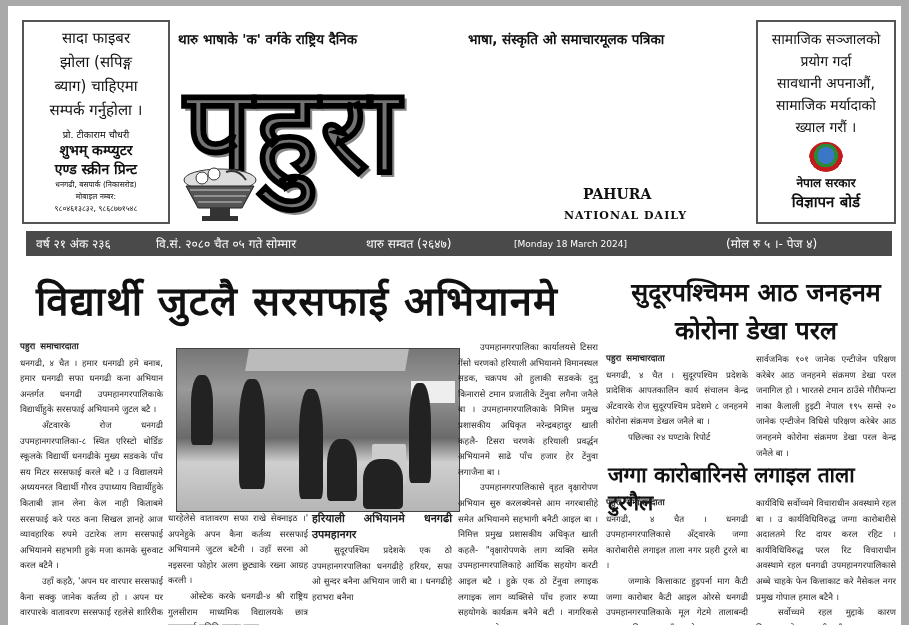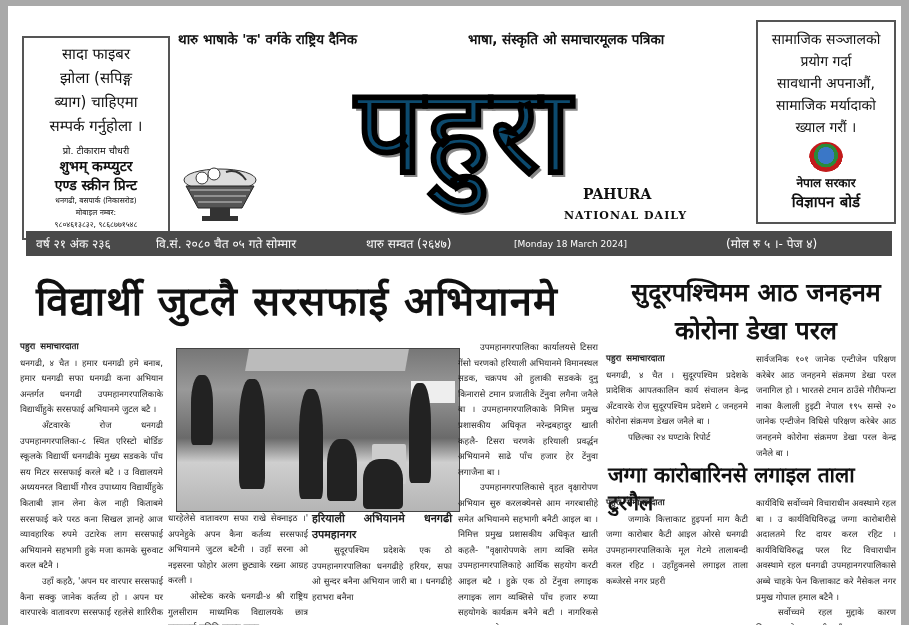--- a/index.html
+++ b/index.html
@@ -1,32 +1,32 @@
 <!DOCTYPE html>
 <html><head>
 <meta charset="utf-8">
 <style>
   html,body{margin:0;padding:0;}
   body{width:909px;height:625px;overflow:hidden;background:#a9a9a9;font-family:"DejaVu Sans",sans-serif;color:#111;position:relative;}
   .page{position:absolute;left:8px;top:6px;width:893px;height:619px;background:#fff;}
   
-  .ad-left{position:absolute;left:14px;top:14px;width:148px;height:204px;border:2px solid #555;box-sizing:border-box;text-align:center;padding:4px 4px;margin-top:16px;}
+  .ad-left{position:absolute;left:14px;top:14px;width:148px;height:204px;border:2px solid #555;box-sizing:border-box;text-align:center;padding:4px 4px;}
   .ad-left .big{font-size:15px;line-height:24px;font-weight:normal;color:#111;}
   .ad-left .prop{font-size:9.5px;margin-top:6px;}
   .ad-left .biz{font-size:14px;font-weight:bold;line-height:19px;}
   .ad-left .small{font-size:7.5px;line-height:12px;}
   .ad-right{position:absolute;left:748px;top:14px;width:140px;height:204px;border:2px solid #555;box-sizing:border-box;text-align:center;padding:6px 3px;}
   .ad-right .msg{font-size:14px;line-height:22px;}
   .emblem{width:34px;height:30px;margin:4px auto 2px;border-radius:50%;background:radial-gradient(circle at 50% 45%,#3a77c7 0 35%,#2a8a3a 36% 50%,#c21b1b 51% 70%,#fff 71%);}
   .ad-right .gov{font-size:12px;font-weight:bold;}
   .ad-right .board{font-size:15px;font-weight:bold;}
   
   .tag{position:absolute;top:24px;font-size:13.5px;font-weight:bold;color:#111;}
   .logo{position:absolute;left:176px;top:56px;width:560px;height:120px;}
-  .logo-text{position:absolute;left:0;top:-18px;width:560px;text-align:center;font-family:Liberation Mono, monospace;font-size:120px;font-weight:bold;color:#0c4a6e;letter-spacing:2px;
+  .logo-text{position:absolute;left:0;top:-18px;width:560px;text-align:left;font-family:Liberation Mono, monospace;font-size:120px;font-weight:bold;color:#737373;letter-spacing:2px;
     text-shadow:3px 3px 0 #888;-webkit-text-stroke:2px #000;}
   .basket{position:absolute;left:168px;top:160px;width:88px;height:58px;}
   .pahura{position:absolute;left:575px;top:180px;font-family:"DejaVu Serif",serif;font-weight:bold;font-size:14px;}
   .natdaily{position:absolute;left:556px;top:203px;font-family:"DejaVu Serif",serif;font-weight:bold;font-size:11px;letter-spacing:1px;}
   
   .infobar{position:absolute;left:18px;top:225px;width:866px;height:25px;background:#4a4a4a;color:#fff;font-size:12px;display:flex;align-items:center;}
   .infobar span{position:absolute;white-space:nowrap;}
   
   .hl-main{position:absolute;left:28px;top:266px;font-size:40px;font-weight:bold;letter-spacing:1px;}
   .hl-right{position:absolute;left:600px;top:268px;width:296px;text-align:center;font-size:25px;line-height:38px;font-weight:bold;}
@@ -144,20 +144,21 @@
     <div>धनगढी, ४ चैत । सुदूरपश्चिम प्रदेशके प्रादेशिक आपतकालिन कार्य संचालन केन्द्र अँटवारके रोज सुदूरपश्चिम प्रदेशमे ८ जनहनमे कोरोना संक्रमण डेखल जनैले बा ।</div>
     <div class="ind">पछिल्का २४ घण्टाके रिपोर्ट</div>
   </div>
   <div class="col" style="left:748px;top:346px;width:140px">
     <div>सार्वजनिक १०१ जानेक एन्टीजेन परिक्षण करेबेर आठ जनहनमे संक्रमण डेखा परल जनागिल हो । भारतसे टमान ठाउँसे गौरीफन्टा नाका कैलाली हुइटी नेपाल १९५ सम्से २० जानेक एन्टीजेन विधिसे परिक्षण करेबेर आठ जनहनमे कोरोना संक्रमण डेखा परल केन्द्र जनैले बा ।</div>
   </div>
 
   <div class="hl-right2">जग्गा कारोबारिनसे लगाइल ताला टुरगैल</div>
   <div class="col" style="left:598px;top:490px;width:142px">
     <div class="by">पहुरा समाचारदाता</div>
+    <div>धनगढी, ४ चैत । धनगढी उपमहानगरपालिकासे अँट्वारके जग्गा कारोबारीसे लगाइल ताला नगर प्रहरी टुरले बा ।</div>
     <div class="ind">जग्गाके कित्ताकाट हुइपर्ना माग कैटी जग्गा कारोबार कैटी आइल ओरसे धनगढी उपमहानगरपालिकाके मूल गेटमे तालाबन्दी करल रहिट । उहाँहुकनसे लगाइल ताला कब्जेरसे नगर प्रहरी</div>
   </div>
   <div class="col" style="left:748px;top:490px;width:140px">
     <div>कार्यविधि सर्वोच्चमे विचाराधीन अवस्थामे रहल बा । उ कार्यविधिविरुद्ध जग्गा कारोबारीसे अदालतमे रिट दायर करल रहिट । कार्यविधिविरुद्ध परल रिट विचाराधीन अवस्थामे रहल धनगढी उपमहानगरपालिकासे अब्बे चाहके फेन कित्ताकाट करे नैसेकल नगर प्रमुख गोपाल हमाल बटैनै ।</div>
     <div class="ind">सर्वोच्चमे रहल मुद्दाके कारण कित्ताकाट रोकल कहटी उहाँ मद्दा</div>
   </div>
 
 </div>
 
 </body></html>

